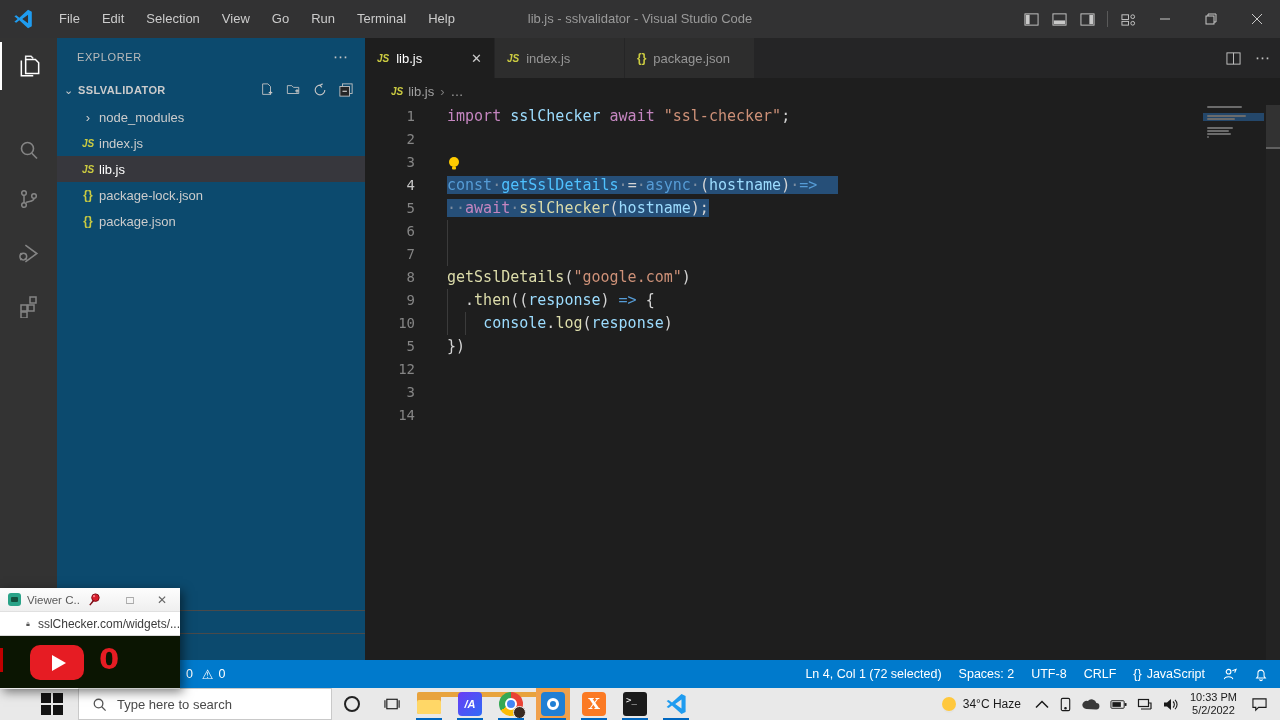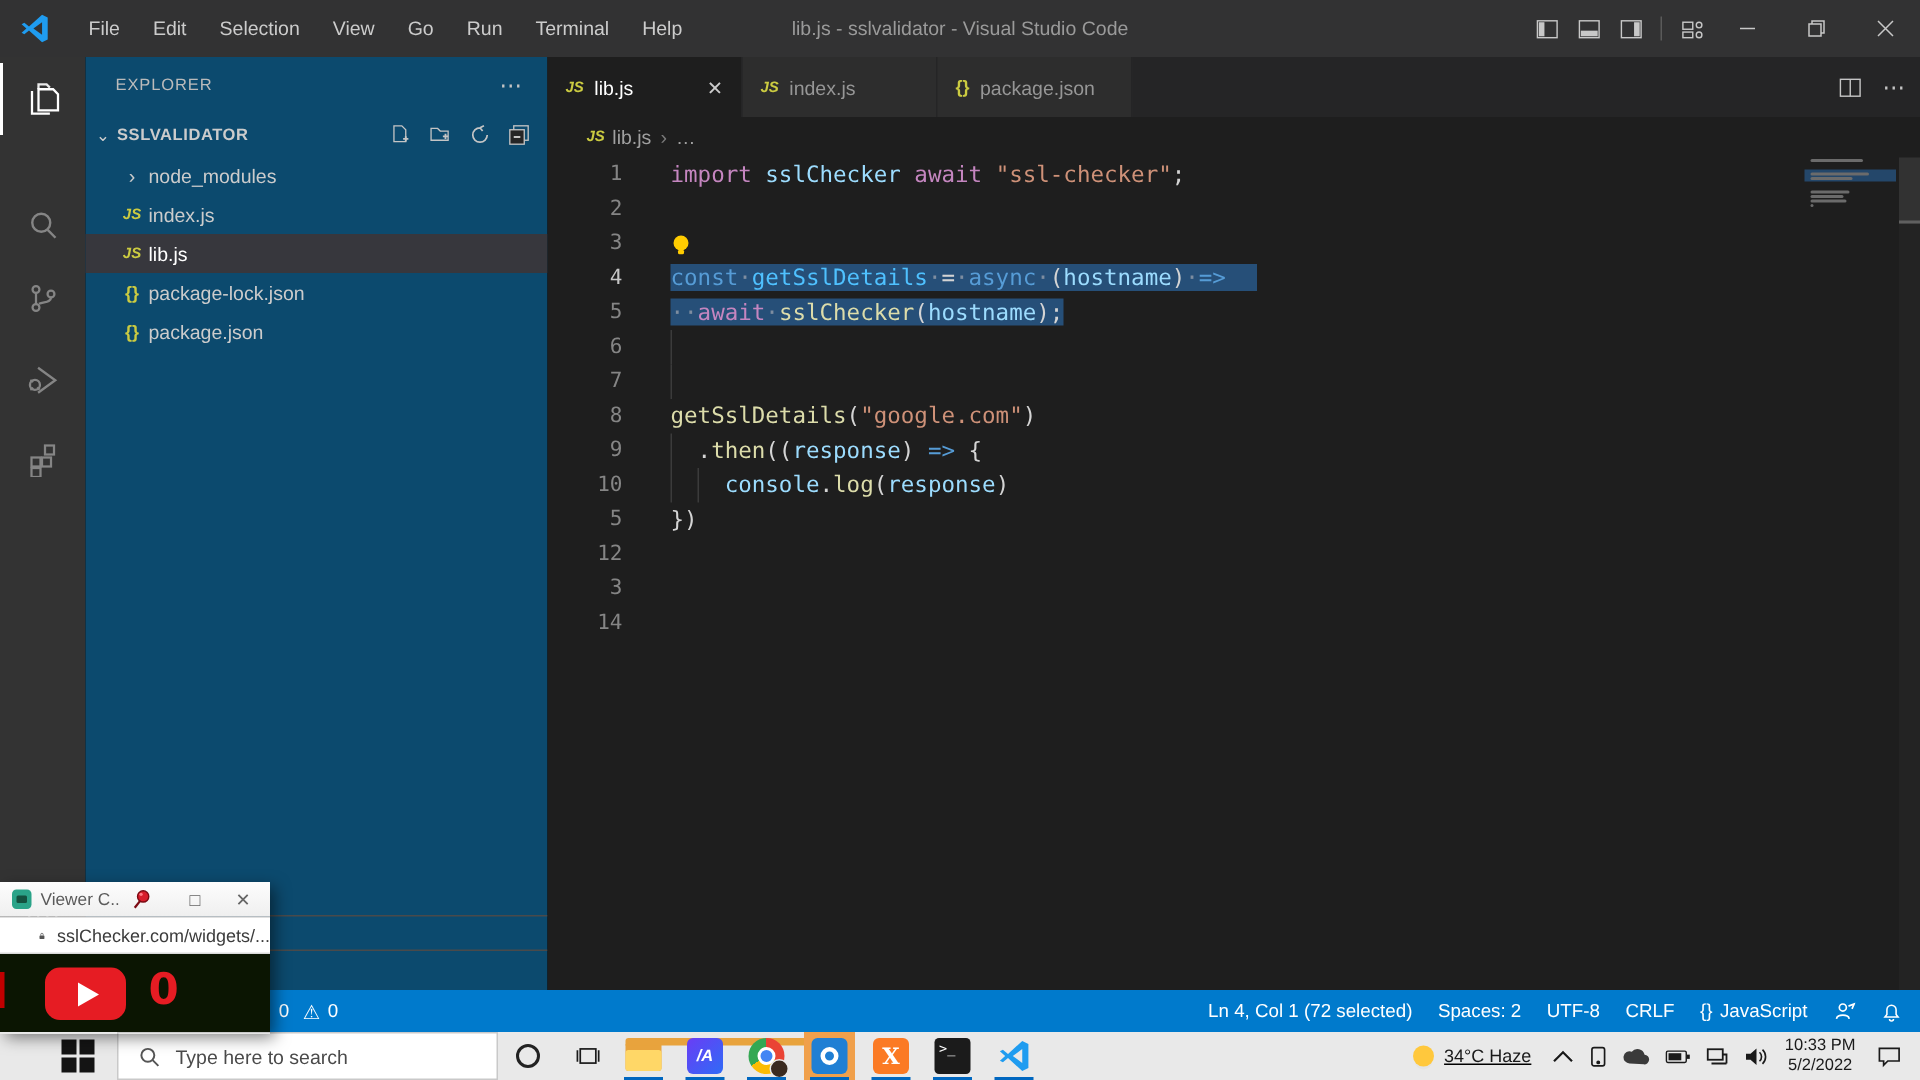--- a/index.html
+++ b/index.html
@@ -123,21 +123,21 @@
   .folder .tab { position:absolute; left:0; top:-3px; width:10px; height:5px; background:#e8a33d; border-radius:2px 2px 0 0; }
   .folder .front { position:absolute; left:0; top:5px; width:24px; height:14px; background:#ffd767; border-radius:2px; }
   .chrome { position:relative; width:24px; height:24px; border-radius:50%;
             background:conic-gradient(#ea4335 0 33%, #fbbc05 33% 66%, #34a853 66% 100%); }
   .chrome .in { position:absolute; left:6px; top:6px; width:12px; height:12px; border-radius:50%;
                 background:#4285f4; border:2px solid #ffffff; }
   .chrome .avatar { position:absolute; right:-3px; bottom:-3px; width:13px; height:13px; border-radius:50%;
                     background:#3a2a20; border:1px solid #e9e9e9; }
   .donut { width:12px; height:12px; border:3.5px solid #ffffff; border-radius:50%; }
   .tray { position:absolute; right:0; top:0; height:32px; display:flex; align-items:center; }
-  .tray-item { display:flex; align-items:center; justify-content:flex-end;text-decoration:underline; }
+  .tray-item { display:flex; align-items:center; justify-content:flex-end; }
   .weather-sun { width:14px; height:14px; border-radius:50%; background:#ffc83d;
                  box-shadow:0 3px 0 -1px #e4e4e4; margin-right:7px; }
   .wtxt { color:#1a1a1a; font-size:12px; }
   .clock { color:#1a1a1a; font-size:11px; line-height:13px; text-align:center; }
 </style>
 </head>
 <body>
 
 <div id="app">
 

